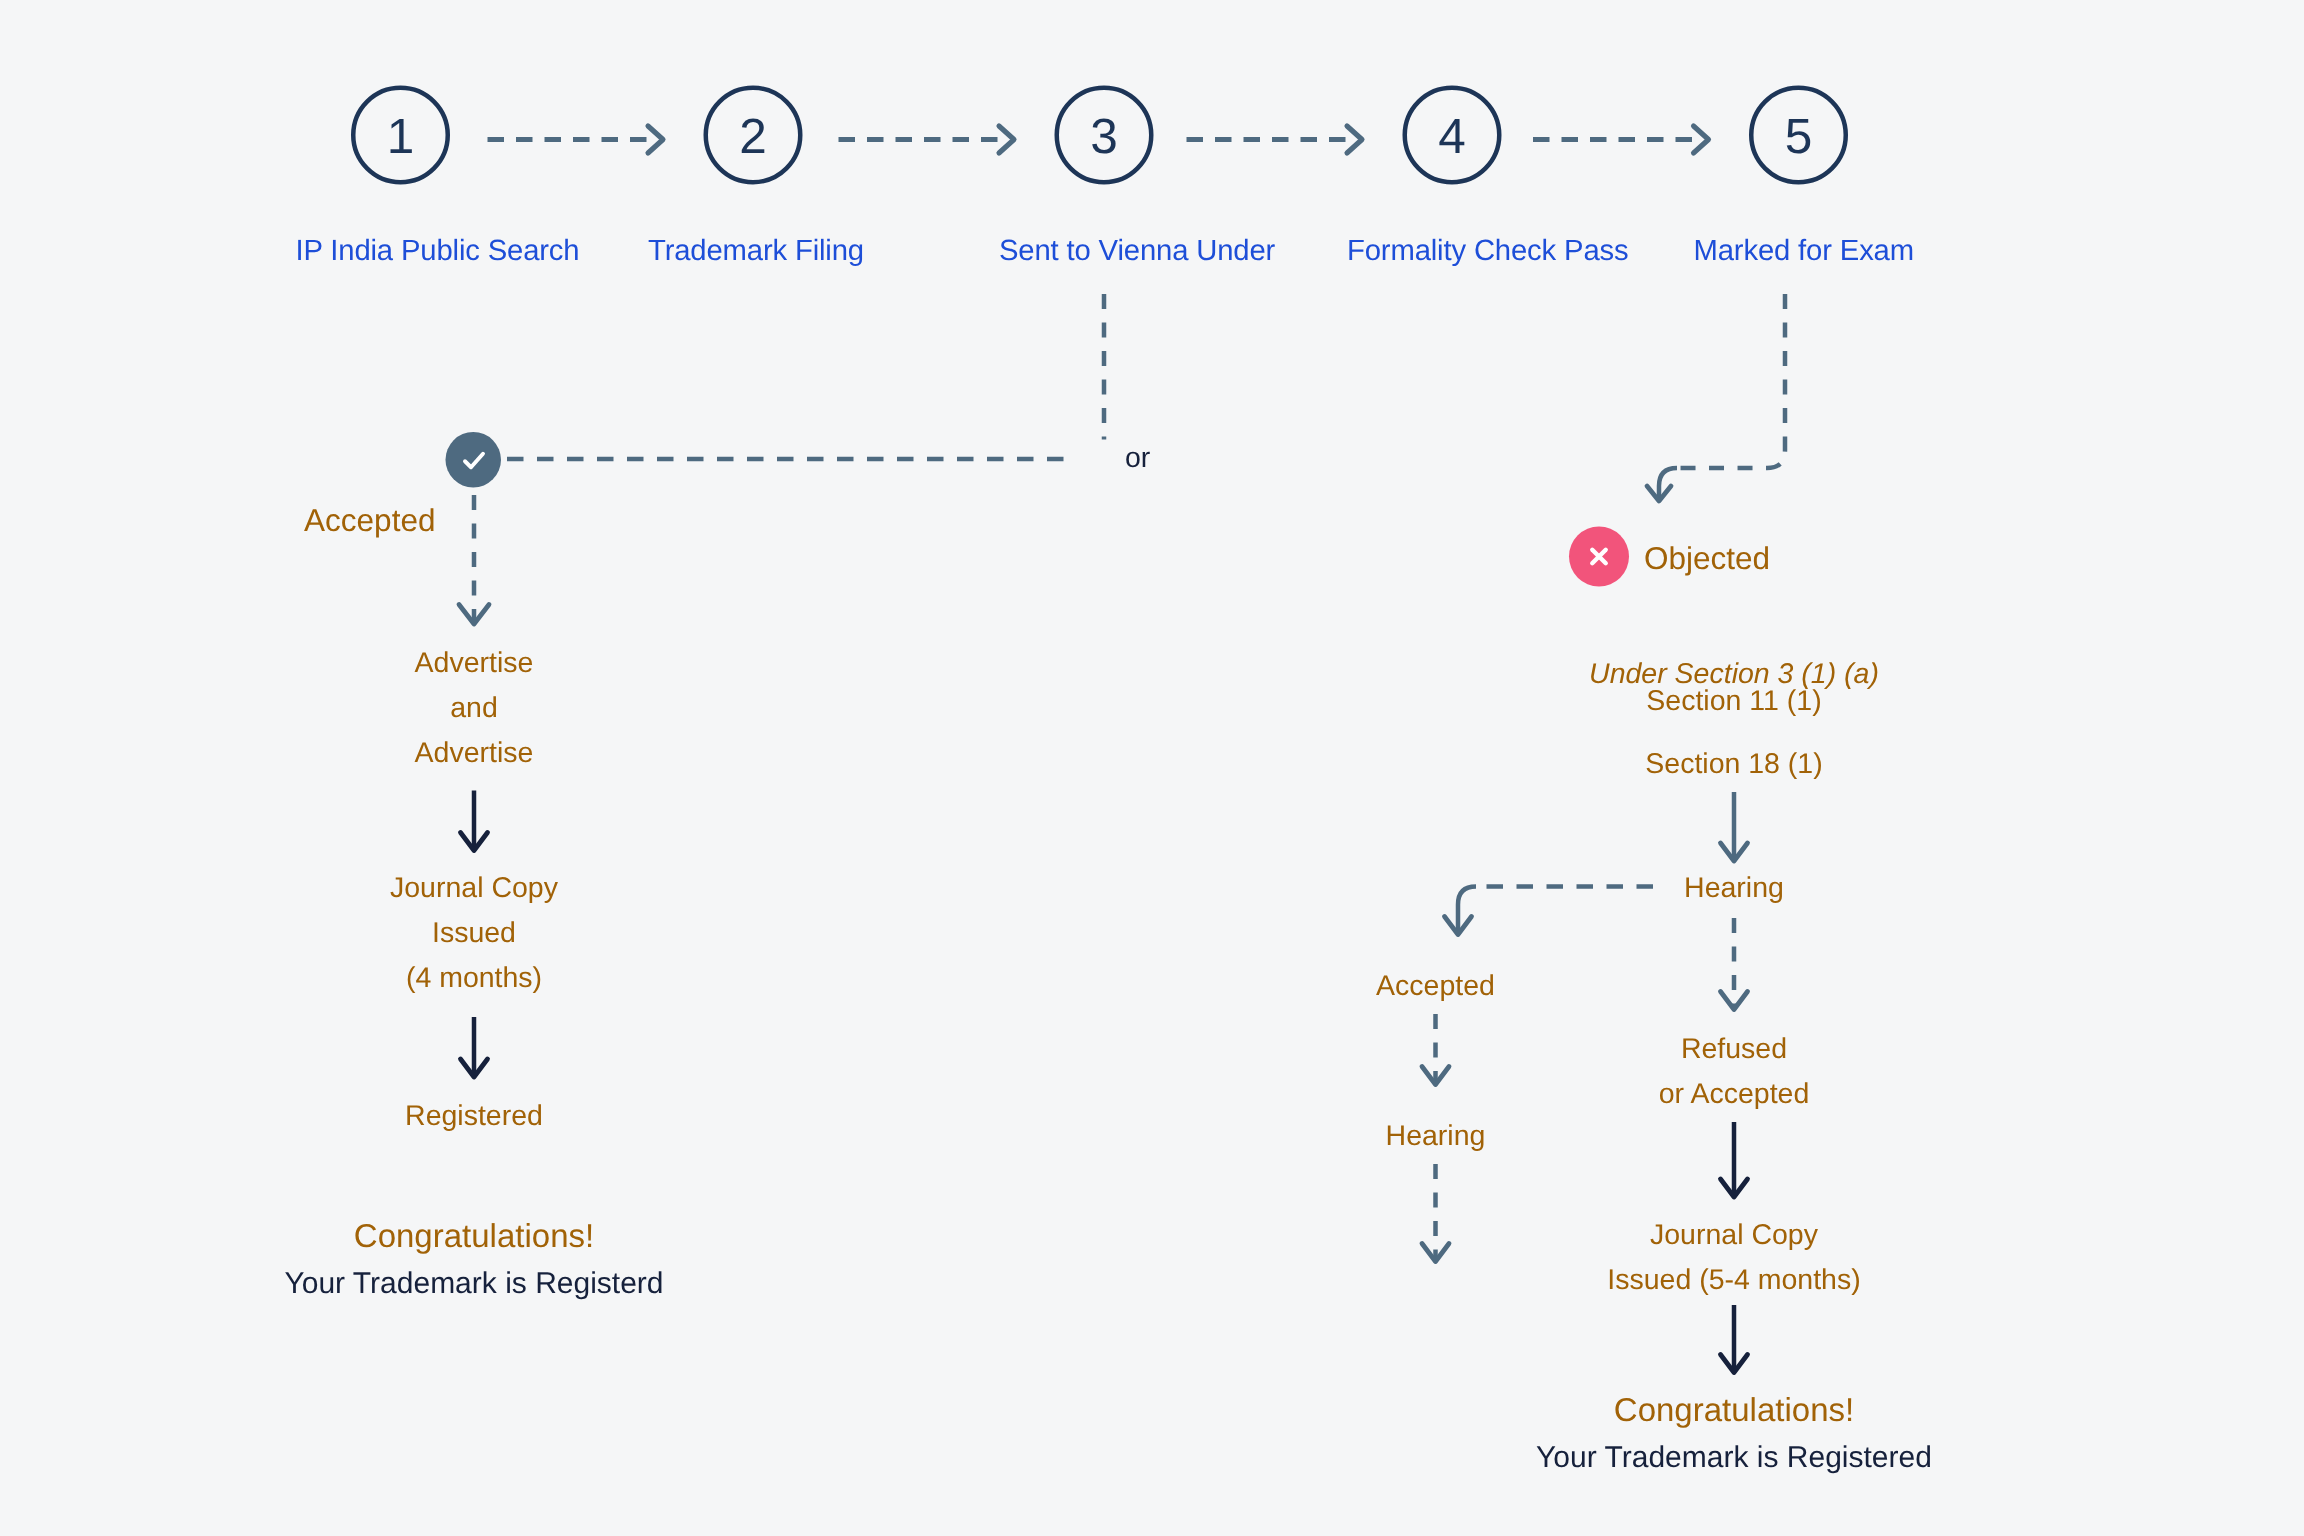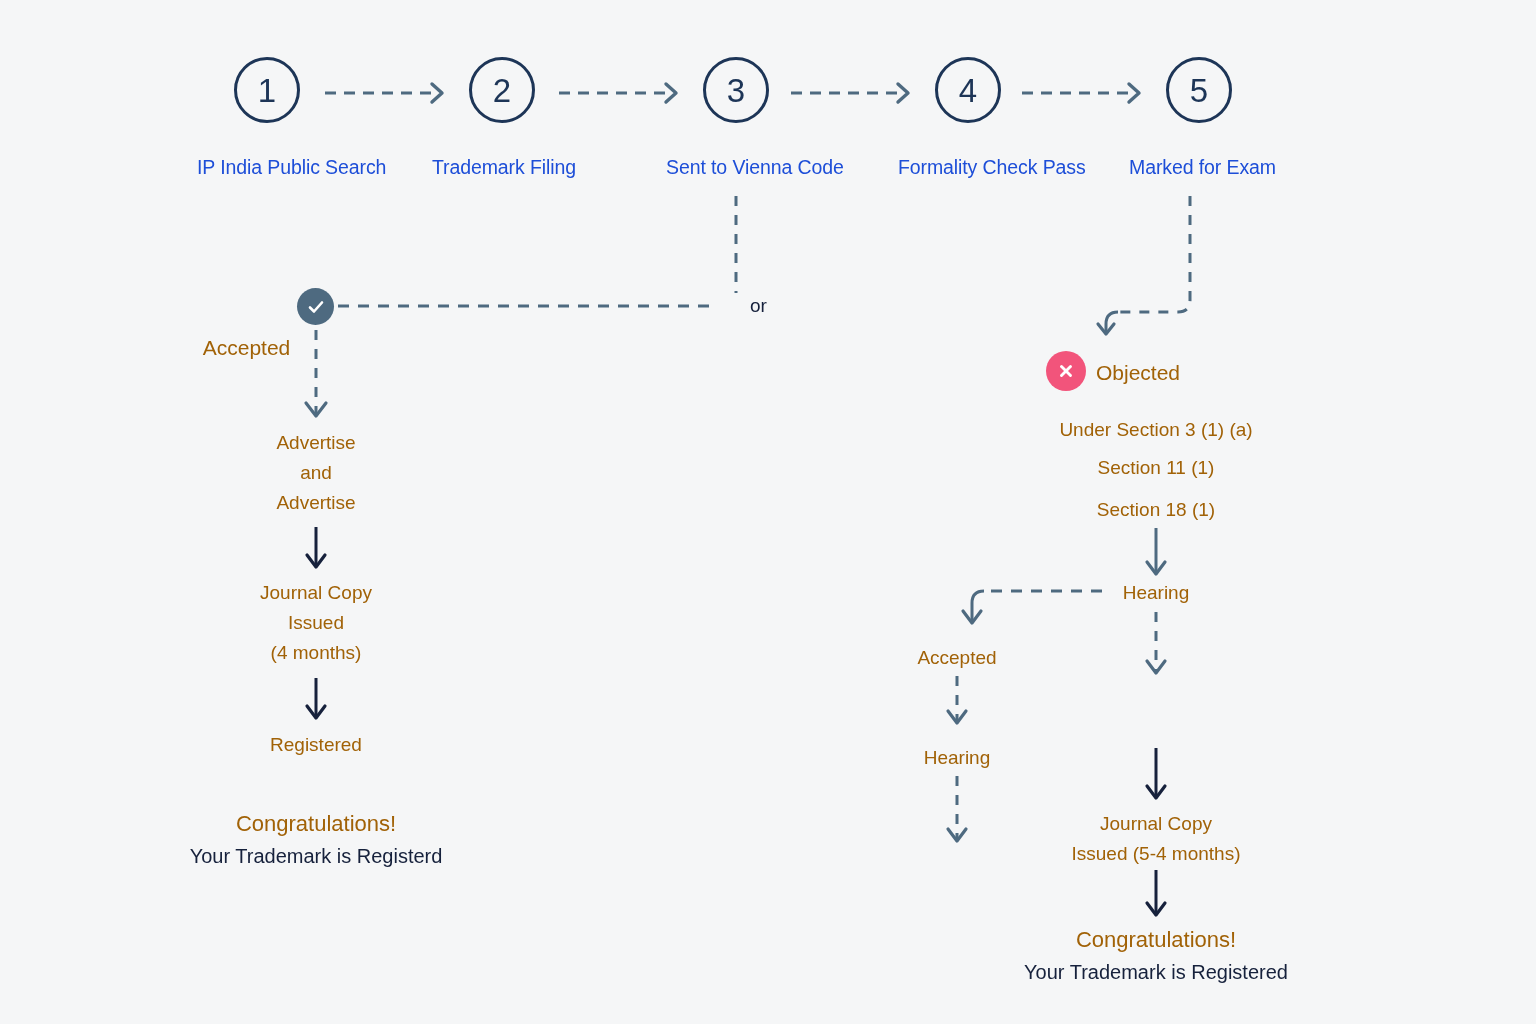--- a/index.html
+++ b/index.html
@@ -228,21 +228,21 @@
   <div class="step" style="left:197px; top:57px;">
     <div class="step-circle">1</div>
     <div class="step-label">IP India Public Search</div>
   </div>
   <div class="step" style="left:432px; top:57px;">
     <div class="step-circle">2</div>
     <div class="step-label">Trademark Filing</div>
   </div>
   <div class="step" style="left:666px; top:57px;">
     <div class="step-circle">3</div>
-    <div class="step-label">Sent to Vienna Code</div>
+    <div class="step-label">Sent to Vienna Under</div>
   </div>
   <div class="step" style="left:898px; top:57px;">
     <div class="step-circle">4</div>
     <div class="step-label">Formality Check Pass</div>
   </div>
   <div class="step" style="left:1129px; top:57px;">
     <div class="step-circle">5</div>
     <div class="step-label">Marked for Exam</div>
   </div>
 
@@ -277,29 +277,33 @@
   </div>
 
   <div class="badge-circle badge-reject" style="left:1046px; top:351px;">
     <svg width="22" height="22" viewBox="0 0 22 22" aria-hidden="true">
       <line x1="6.5" y1="6.5" x2="15.5" y2="15.5" stroke="#ffffff" stroke-width="2.9" stroke-linecap="round"></line>
       <line x1="15.5" y1="6.5" x2="6.5" y2="15.5" stroke="#ffffff" stroke-width="2.9" stroke-linecap="round"></line>
     </svg>
   </div>
   <div class="node lead" style="left:1096px; top:358px; width:160px; text-align:left;">Objected</div>
 
-  <div class="node" style="left:1030px; top:415px; width:252px;">Under Section 3 (1) (a)</div>
+  <div class="node" style="left:1030px; top:435px; width:252px;font-style:italic;">Under Section 3 (1) (a)</div>
   <div class="node" style="left:1030px; top:453px; width:252px;">Section 11 (1)</div>
   <div class="node" style="left:1030px; top:495px; width:252px;">Section 18 (1)</div>
 
   <div class="node" style="left:1076px; top:578px; width:160px;">Hearing</div>
 
   <div class="node" style="left:877px; top:643px; width:160px;">Accepted</div>
   <div class="node" style="left:877px; top:743px; width:160px;">Hearing</div>
 
+  <div class="node" style="left:1056px; top:685px; width:200px;">
+    <span class="ln">Refused</span>
+    <span class="ln">or Accepted</span>
+  </div>
 
   <div class="node" style="left:1031px; top:809px; width:250px;">
     <span class="ln">Journal Copy</span>
     <span class="ln">Issued  (5-4 months)</span>
   </div>
 
   <div class="congrats" style="left:1006px; top:924px; width:300px;">
     <span class="top">Congratulations!</span>
     <span class="bot">Your Trademark is Registered</span>
   </div>

